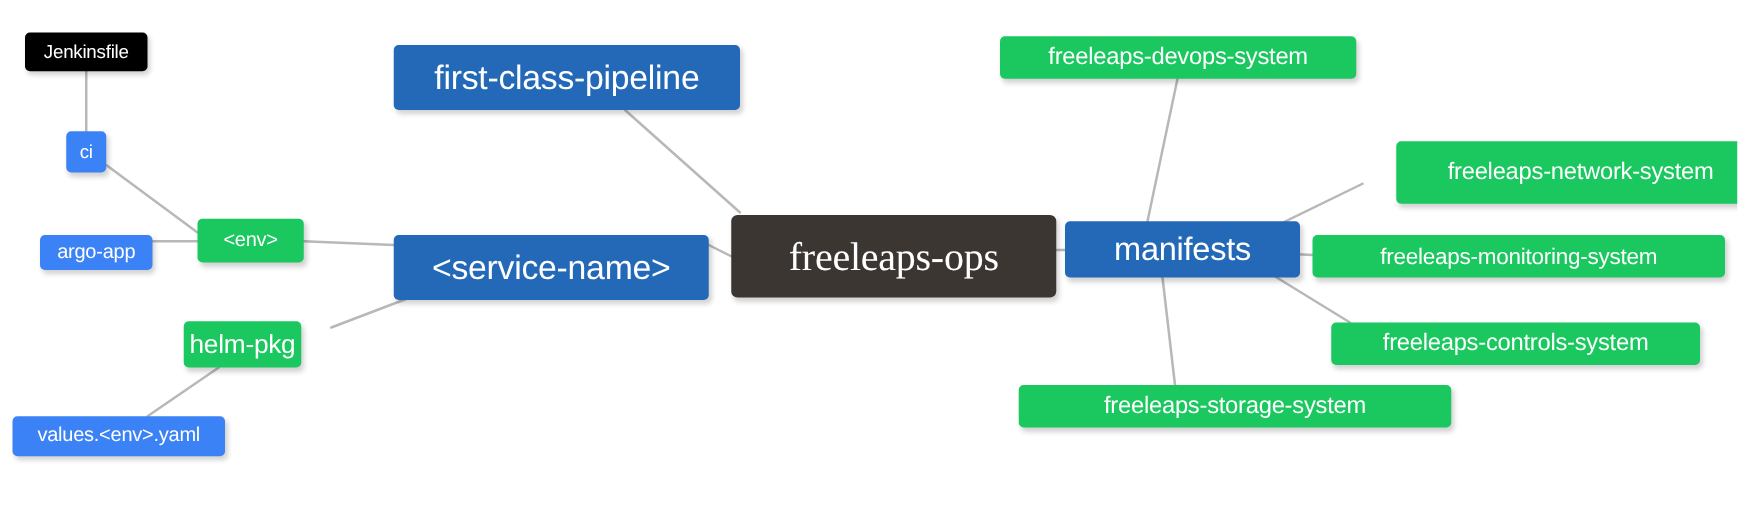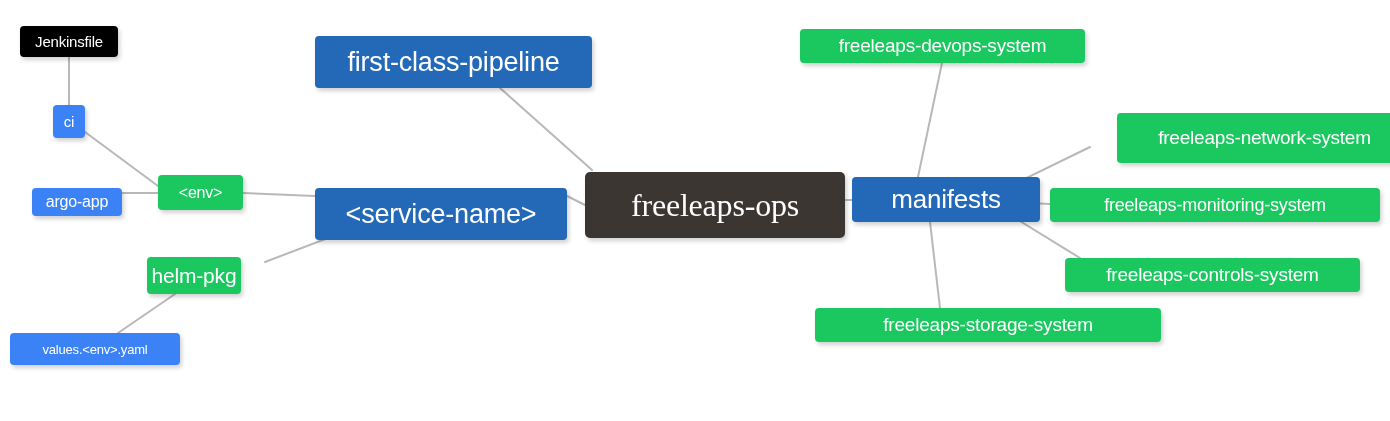--- a/index.html
+++ b/index.html
@@ -64,20 +64,20 @@
   <div id="node-layer">
       <div class="node lvl-root" style="left: 585px; top: 172px; width: 260px; height: 66px; font-size: 32px;">freeleaps-ops</div>
       <div class="node lvl-blue" style="left: 315px; top: 188px; width: 252px; height: 52px; font-size: 27px;">&lt;service-name&gt;</div>
       <div class="node lvl-blue" style="left: 315px; top: 36px; width: 277px; height: 52px; font-size: 27px;">first-class-pipeline</div>
       <div class="node lvl-blue" style="left: 852px; top: 177px; width: 188px; height: 45px; font-size: 26px;">manifests</div>
       <div class="node lvl-green" style="left: 158px; top: 175px; width: 85px; height: 35px; font-size: 16px;">&lt;env&gt;</div>
       <div class="node lvl-green" style="left: 147px; top: 257px; width: 94px; height: 37px; font-size: 21px;">helm-pkg</div>
       <div class="node lvl-orange" style="left: 20px; top: 26px; width: 98px; height: 31px; font-size: 15px;">Jenkinsfile</div>
       <div class="node lvl-red" style="left: 53px; top: 105px; width: 32px; height: 33px; font-size: 15px;">ci</div>
       <div class="node lvl-red" style="left: 32px; top: 188px; width: 90px; height: 28px; font-size: 16px;">argo-app</div>
-      <div class="node lvl-red" style="left: 10px; top: 333px; width: 170px; height: 32px; font-size: 13px;">values.&lt;env&gt;.yaml</div>
+      <div class="node lvl-red" style="left: 10px; top: 333px; width: 170px; height: 32px; font-size: 16px;">values.&lt;env&gt;.yaml</div>
       <div class="node lvl-green" style="left: 800px; top: 29px; width: 285px; height: 34px; font-size: 19px;">freeleaps-devops-system</div>
       <div class="node lvl-green" style="left: 1117px; top: 113px; width: 295px; height: 50px; font-size: 19px;">freeleaps-network-system</div>
       <div class="node lvl-green" style="left: 1050px; top: 188px; width: 330px; height: 34px; font-size: 18px;">freeleaps-monitoring-system</div>
       <div class="node lvl-green" style="left: 1055px; top: 258px; width: 295px; height: 34px; font-size: 19px; margin-left: 10px;">freeleaps-controls-system</div>
       <div class="node lvl-green" style="left: 815px; top: 308px; width: 346px; height: 34px; font-size: 19px;">freeleaps-storage-system</div>
     </div>
 </div>
 
 </body></html>

